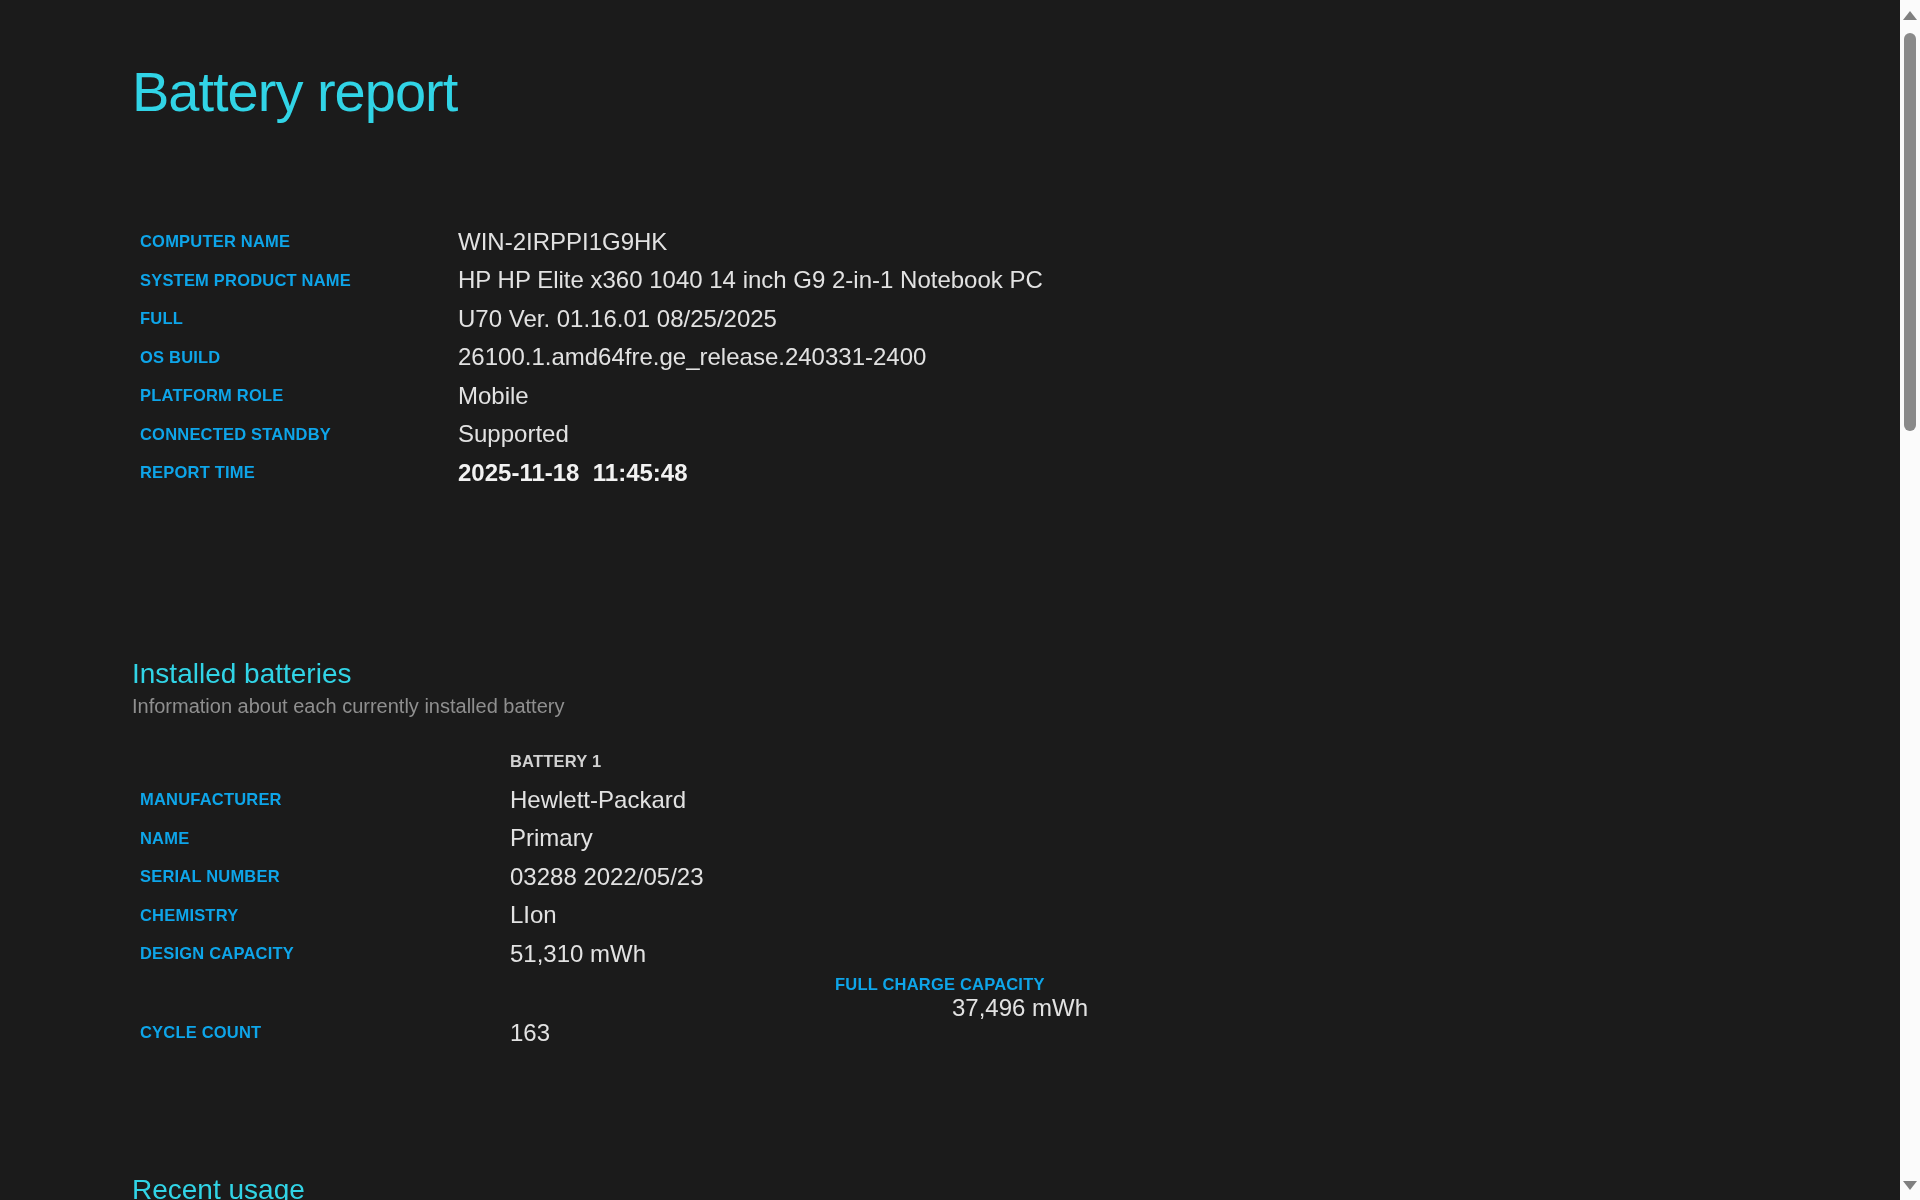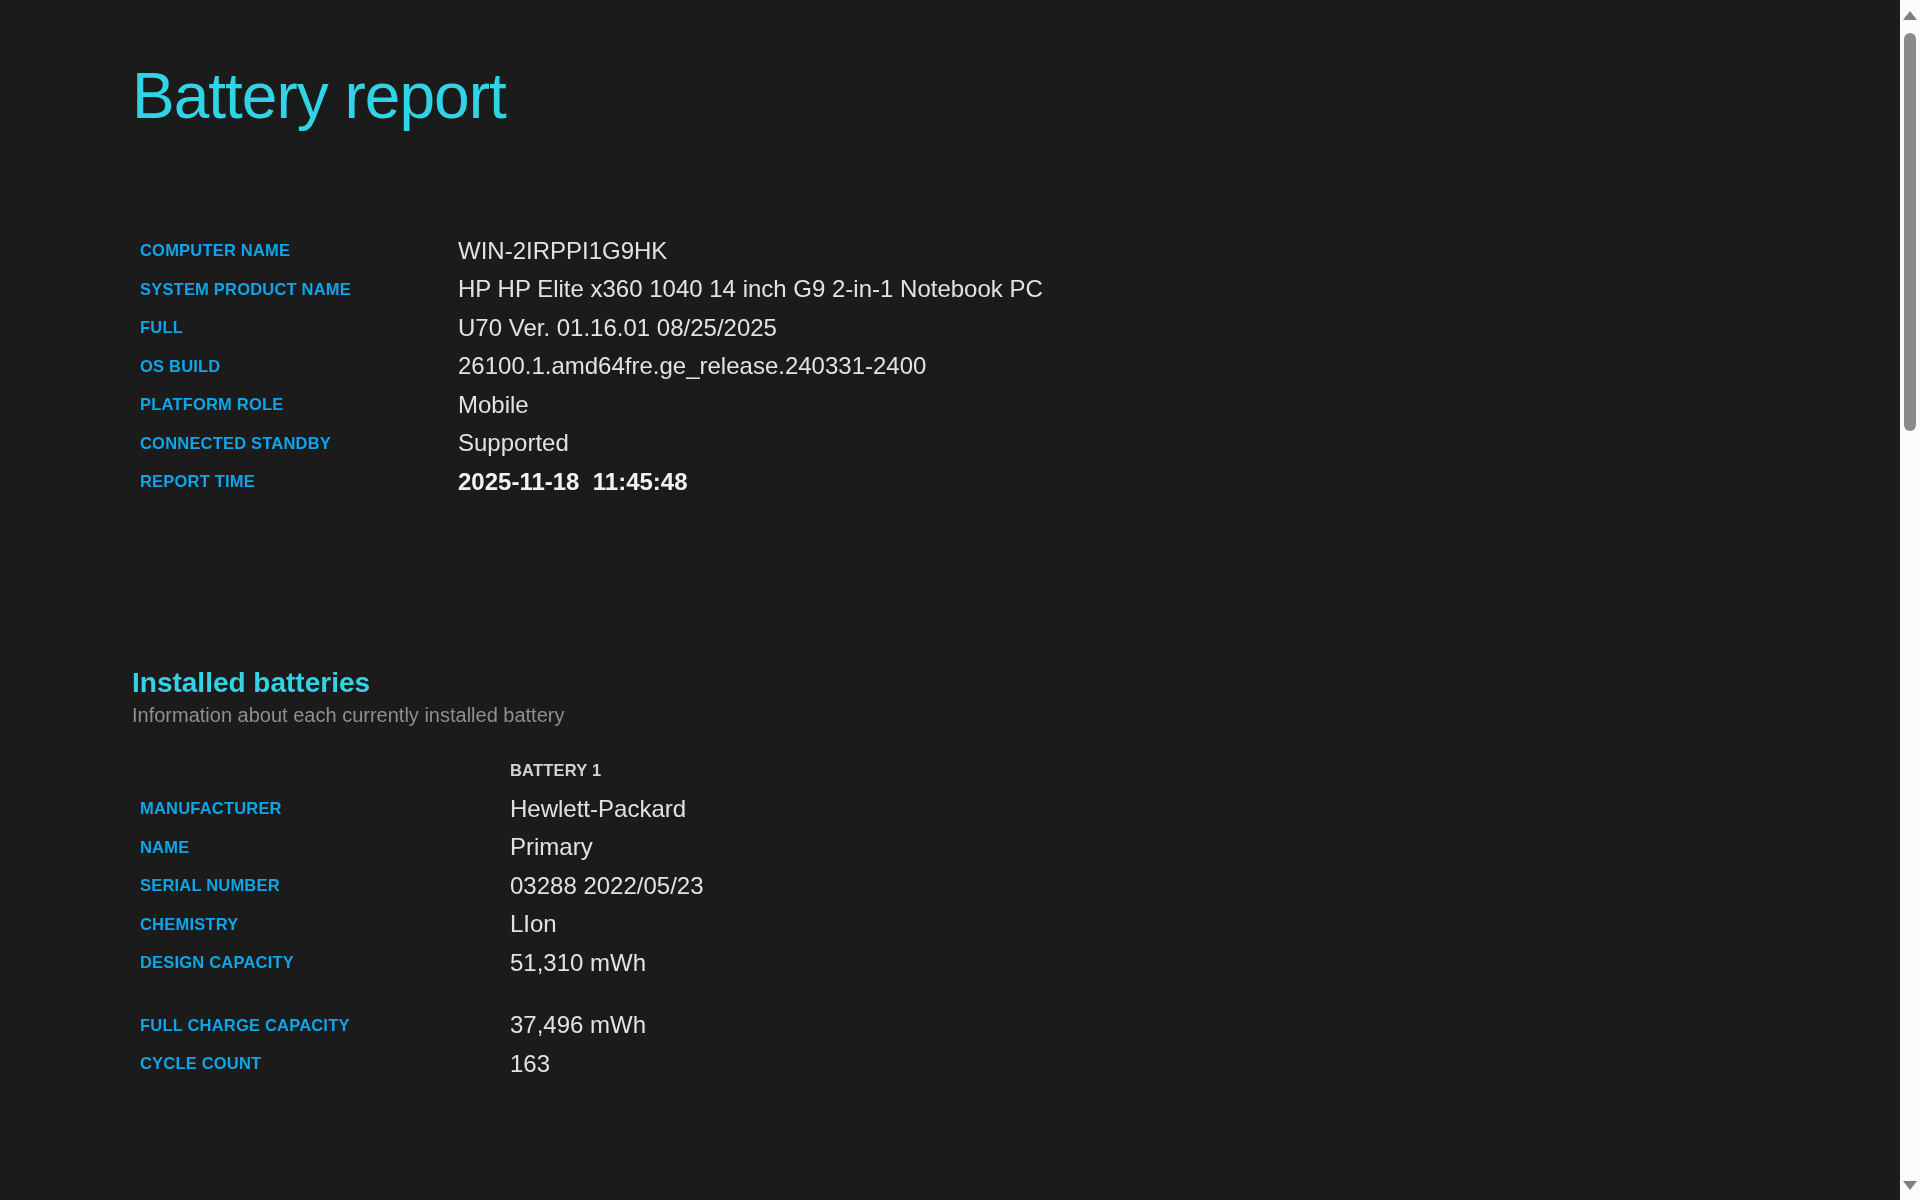--- a/index.html
+++ b/index.html
@@ -13,30 +13,30 @@
   }
   .page {
     position: relative;
     width: 1900px;
     height: 1200px;
     padding-left: 132px;
   }
   
   h1.title {
     margin-top: 60px;
-    font-size: 64px;
+    font-size: 56px;
     font-weight: 300;
     letter-spacing: -1px;
     line-height: 1.15;
     color: #31d4e6;
   }
   
   h2.section-h {
     font-size: 28px;
-    font-weight: 700;
+    font-weight: 400;
     color: #31d4e6;
     letter-spacing: 0;
   }
   .subtitle {
     margin-top: 5px;
     font-size: 20px;
     font-weight: 300;
     color: #8f8f8f;
   }
   
@@ -64,21 +64,21 @@
   .bold-value { font-weight: 600; color: #f2f2f2; }
 
   .bat-table { margin-top: 24px; }
   .bat-table .kv-label { width: 370px; }
   .bat-col-header {
     font-size: 16.5px;
     font-weight: bold;
     color: #d2d2d2;
     letter-spacing: 0.2px;
   }
-  .group-gap { margin-top: 24px; }
+  .group-gap { margin-top: 2px; flex-direction: column; }
 
   .sect-installed { margin-top: 166px; }
   .sect-recent { margin-top: 122px; }
 
   
   .scrollbar {
     position: fixed;
     top: 0; right: 0;
     width: 20px;
     height: 1200px;

